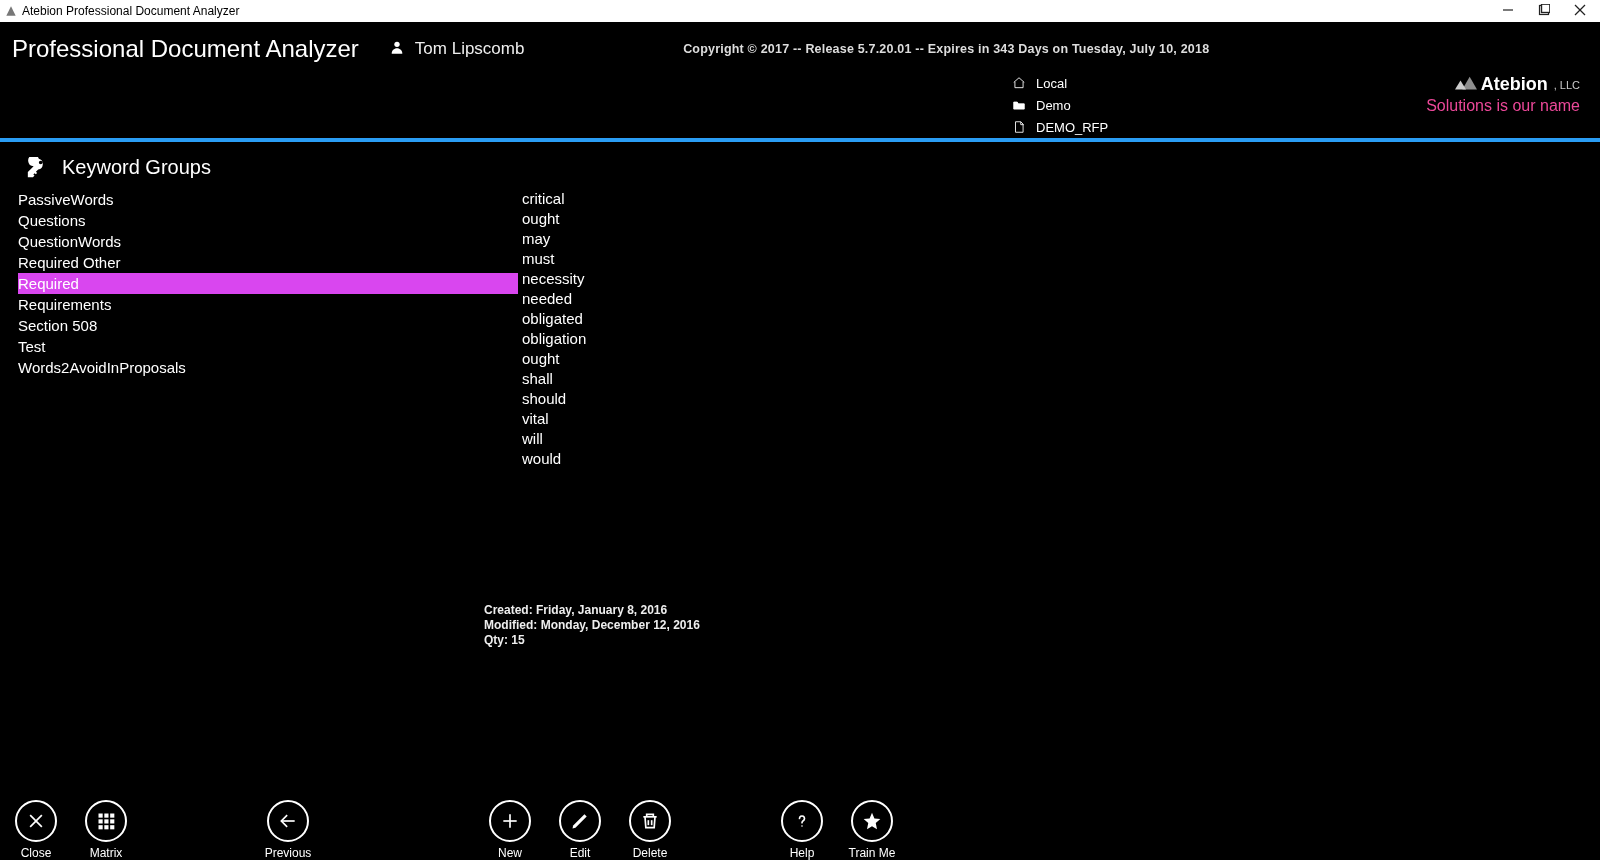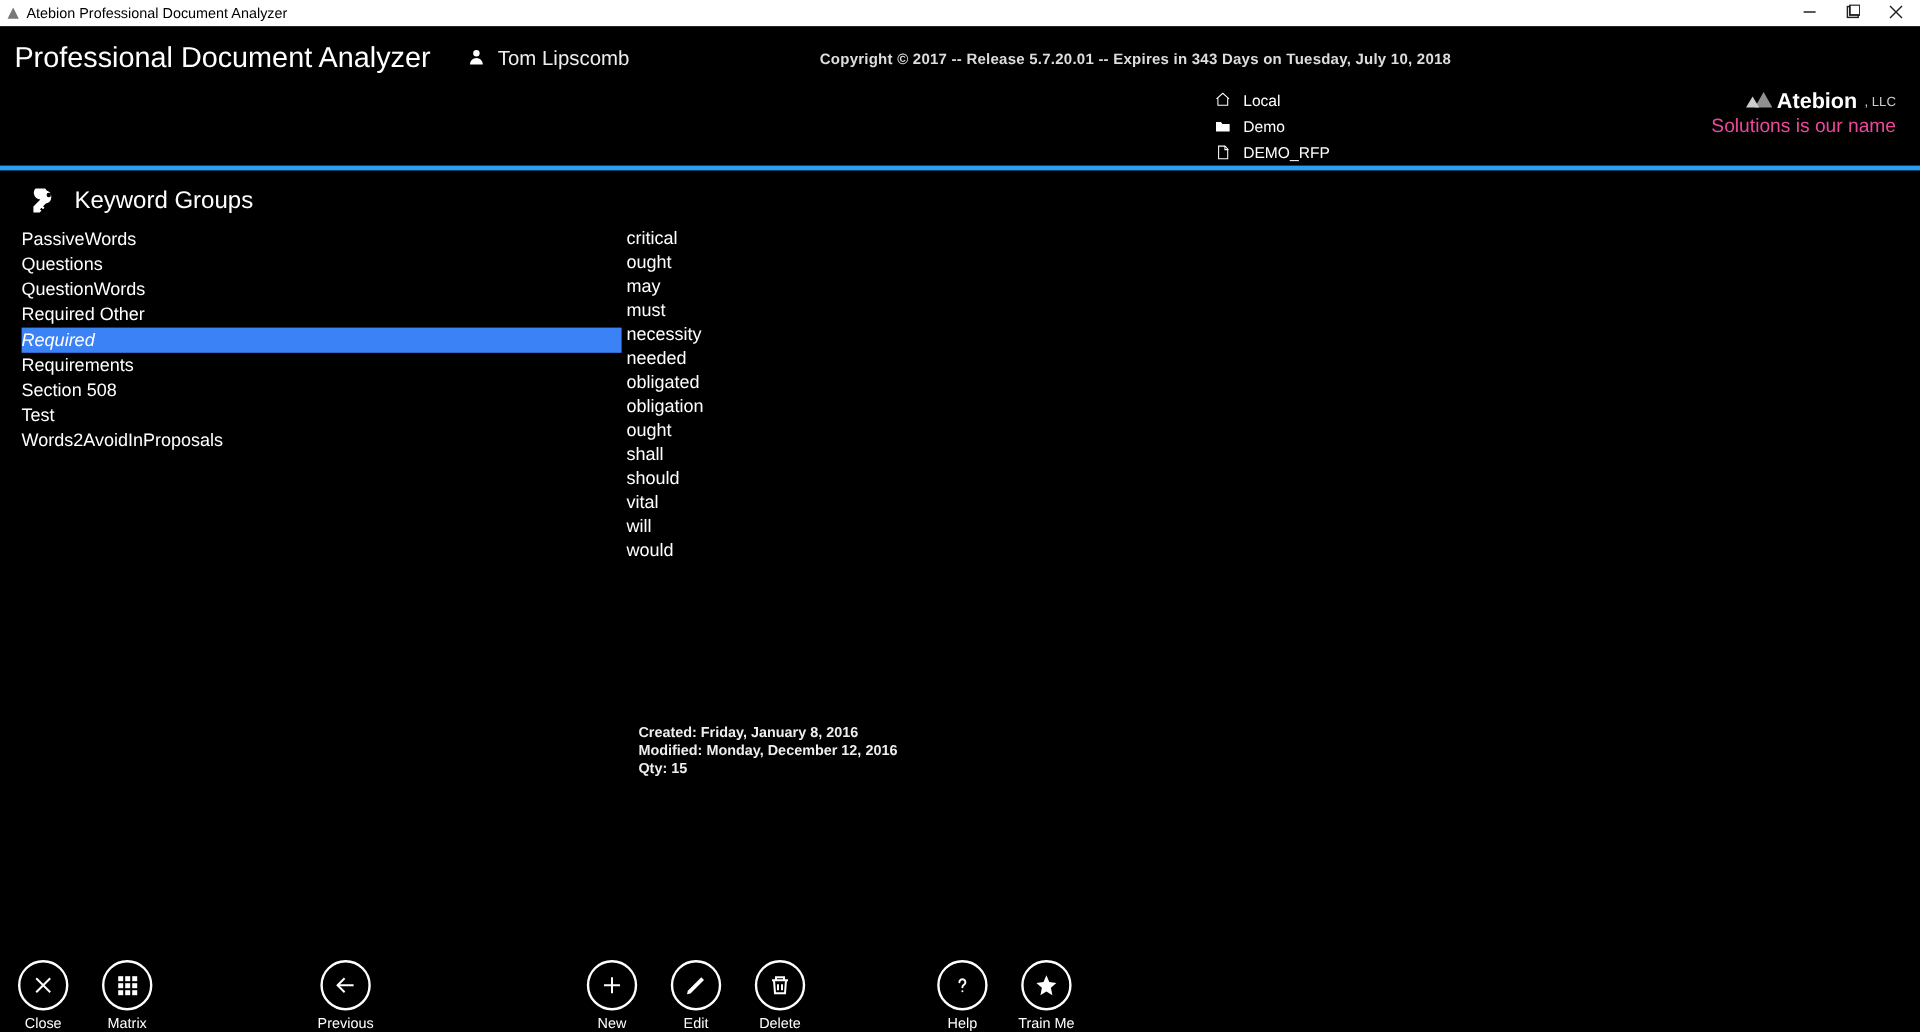--- a/index.html
+++ b/index.html
@@ -105,36 +105,35 @@
   .groups-col {
     width: 500px;
     font-size: 15px;
   }
   .group-item {
     padding: 1px 0 1px 0;
     cursor: pointer;
     line-height: 19px;
   }
   .group-item.selected {
-    background: #3b82f6;
+    background: #d946ef;
     color: #fff;
-    font-style: italic;
   }
 
   .keywords-col {
     width: 500px;
     font-size: 15px;
     padding-left: 4px;
   }
   .keyword-item { line-height: 20px; padding: 0; }
 
   
   .meta {
     position: absolute;
-    left: 532px;
+    left: 484px;
     bottom: 126px;
     font-size: 12px;
     color: #eee;
     line-height: 15px;
     font-weight: 600;
     margin-top: 28px;
   }
 
   
   .bottombar {

